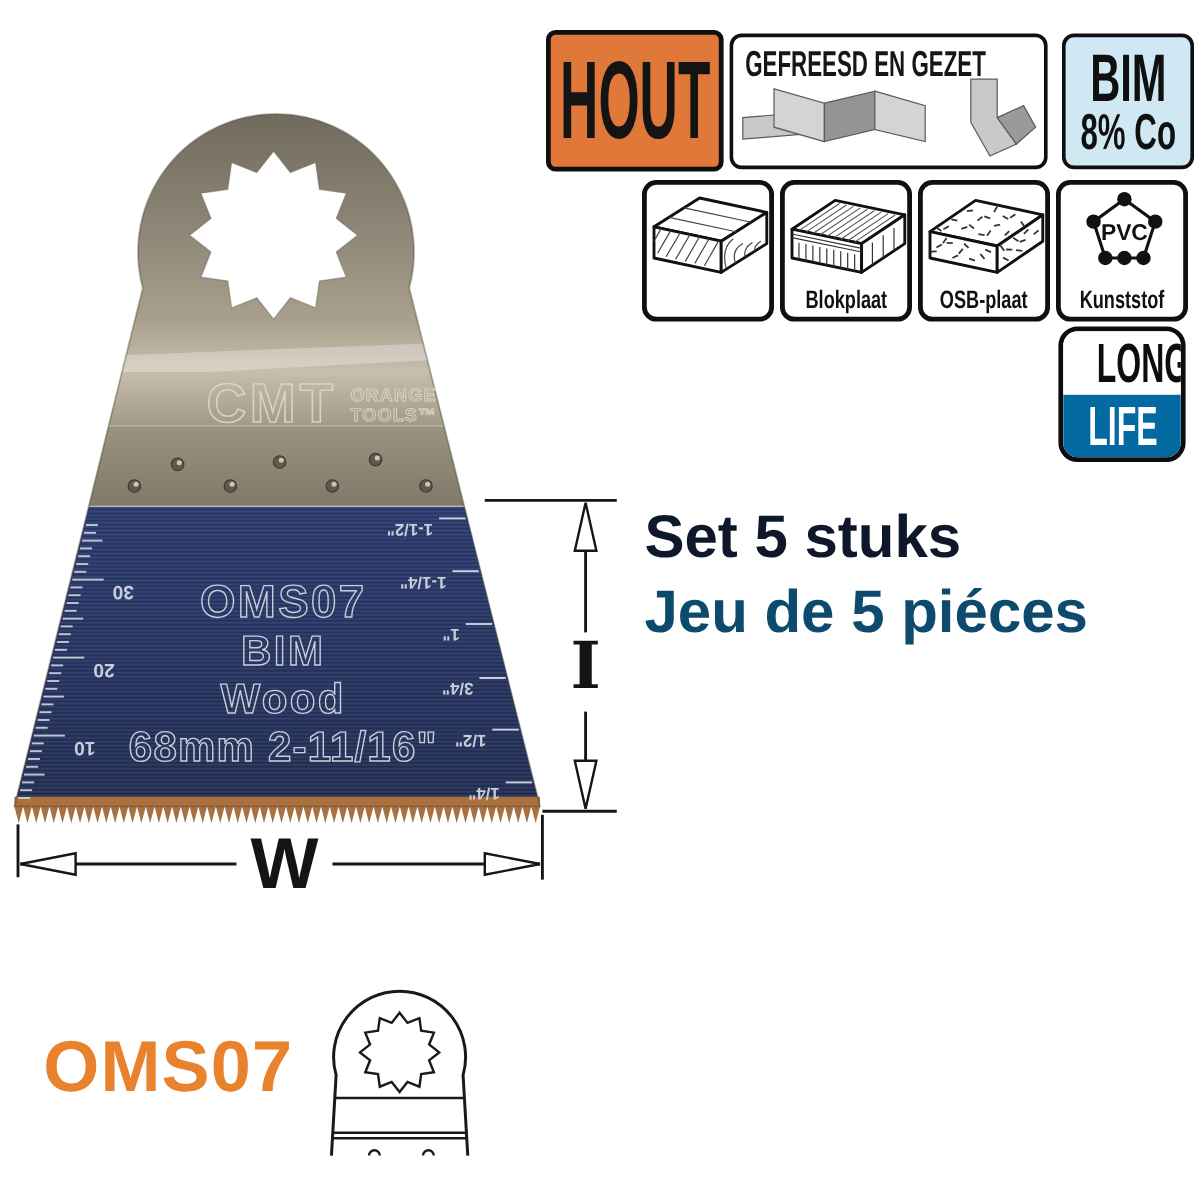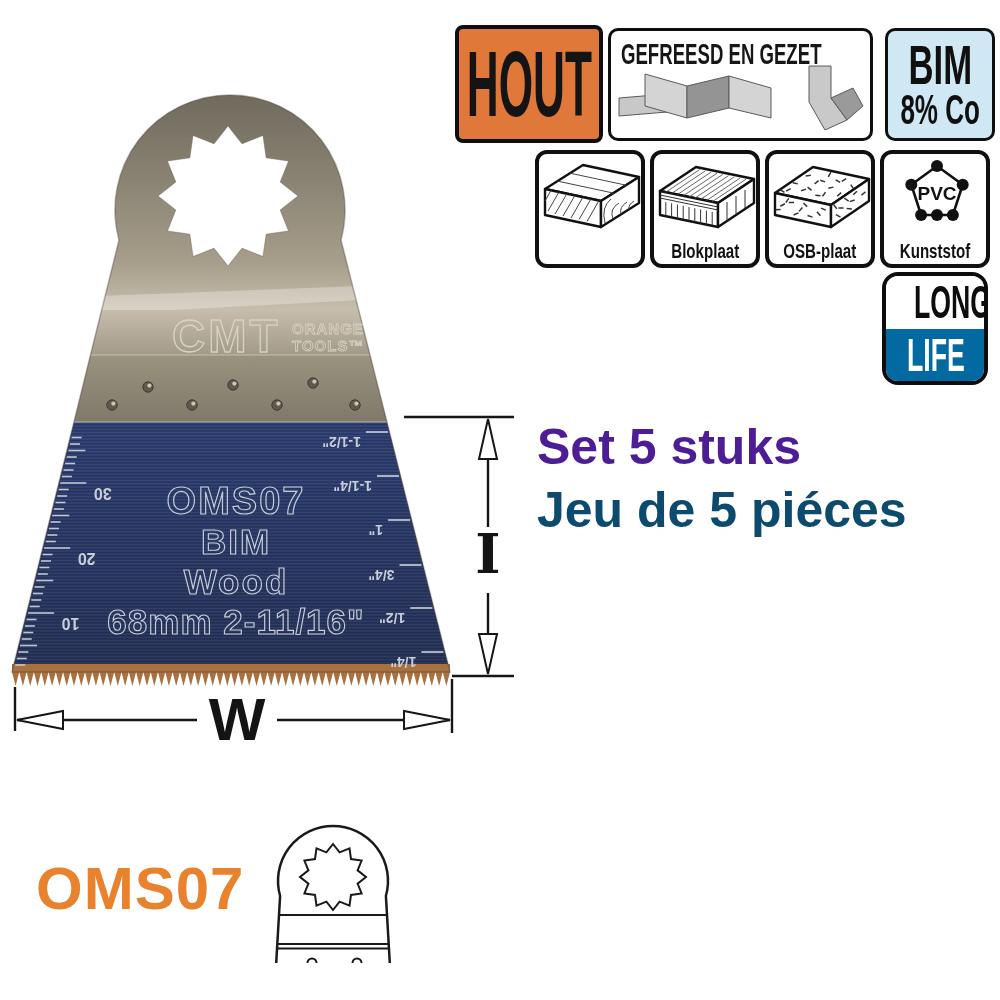--- a/index.html
+++ b/index.html
@@ -21,21 +21,21 @@
        box-sizing:border-box;background:#fff;}
   .mat svg{position:absolute;top:3px;left:2px;}
   .mat-cap{position:absolute;left:0;right:0;bottom:3px;text-align:center;font-weight:bold;
            font-size:21px;line-height:.95;color:#111;}
   .b-ll{left:882px;top:272px;width:106px;height:113px;border:4px solid #0d0d0d;border-radius:16px;
         box-sizing:border-box;position:absolute;overflow:hidden;background:#fff;}
   .ll-top{height:50%;display:flex;align-items:center;justify-content:flex-start;background:#fff;}
   .ll-bot{height:50%;display:flex;align-items:center;justify-content:flex-start;background:#0369a1;}
   .ll-top span{font-size:46px;font-weight:bold;color:#0d0d0d;--sx:.58;}
   .ll-bot span{font-size:46px;font-weight:bold;color:#ffffff;--sx:.58;}
-  .set-nl{left:537px;top:418px;font-size:50px;font-weight:bold;color:#4c1d95;}
+  .set-nl{left:537px;top:418px;font-size:50px;font-weight:bold;color:#0f172a;}
   .set-fr{left:537px;top:481px;font-size:50px;font-weight:bold;color:#0c4a6e;}
   .sku{left:36px;top:854px;font-size:60px;font-weight:bold;color:#e8822d;letter-spacing:1px;}
 </style>
 </head>
 <body>
 
 <div class="canvas">
 
   <svg class="abs" style="left:0;top:0" width="520" height="770" viewBox="0 0 520 770">
     <defs>

